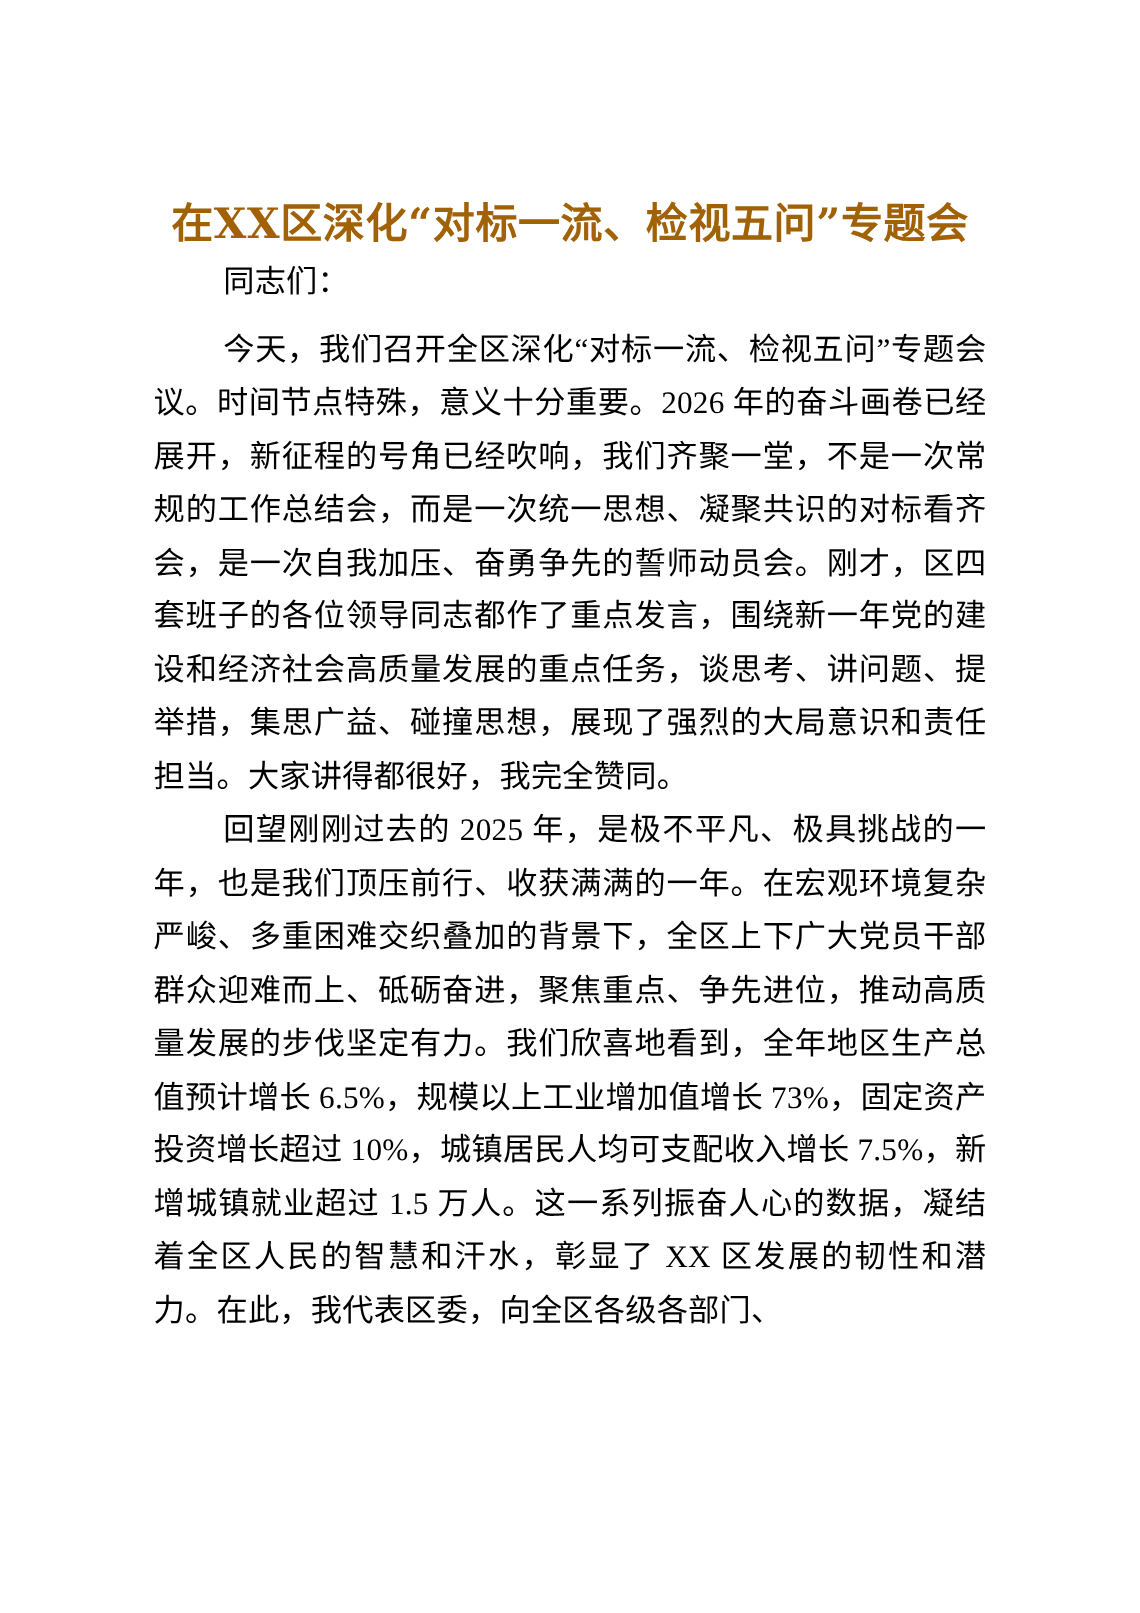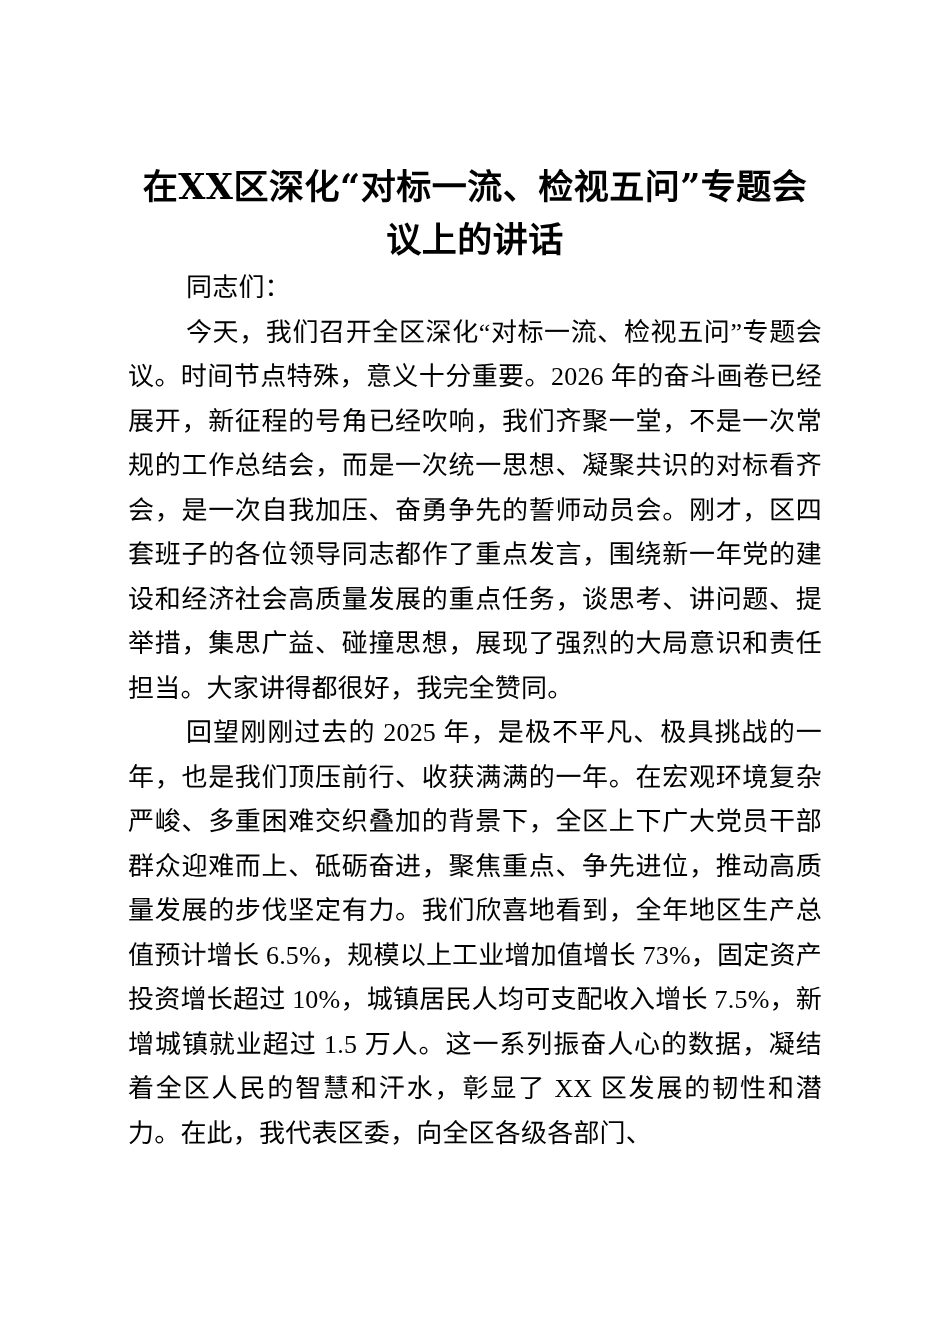--- a/index.html
+++ b/index.html
@@ -35,21 +35,21 @@
   
   .doc-title {
     margin: 0;
     padding-top: 160px;
     font-family: "DejaVu Serif", "Liberation Serif", serif;
     font-weight: bold;
     font-size: 35px;
     line-height: 53px;
     text-align: center;
     letter-spacing: 0.5px;
-    color: #000000;
+    color: #a16207;
   }
 
   
   .doc-para {
     margin: 0;
     font-family: "Liberation Serif", "DejaVu Serif", serif;
     font-size: 26px;
     line-height: 44.5px;
     text-align: justify;
     text-justify: inter-ideograph;
@@ -57,29 +57,30 @@
     letter-spacing: 0.2px;
     color: #000000;
     word-break: break-all;
   }
 
   .doc-para.salutation {
     text-indent: 58px;
   }
 
   .doc-para.first-body {
+    margin-top: 12px;
   }
 </style>
 </head>
 <body>
 
 <div class="page">
   <div class="page-body">
 
-    <h1 class="doc-title"><span>在XX区深化“对标一流、检视五问”专题会</span><br><span>议上的讲话</span></h1>
+    <h1 class="doc-title"><span>在XX区深化“对标一流、检视五问”专题会</span><br></h1>
 
     <p class="doc-para salutation">同志们：</p>
 
     <p class="doc-para first-body">今天，我们召开全区深化“对标一流、检视五问”专题会议。时间节点特殊，意义十分重要。2026 年的奋斗画卷已经展开，新征程的号角已经吹响，我们齐聚一堂，不是一次常规的工作总结会，而是一次统一思想、凝聚共识的对标看齐会，是一次自我加压、奋勇争先的誓师动员会。刚才，区四套班子的各位领导同志都作了重点发言，围绕新一年党的建设和经济社会高质量发展的重点任务，谈思考、讲问题、提举措，集思广益、碰撞思想，展现了强烈的大局意识和责任担当。大家讲得都很好，我完全赞同。</p>
 
     <p class="doc-para">回望刚刚过去的 2025 年，是极不平凡、极具挑战的一年，也是我们顶压前行、收获满满的一年。在宏观环境复杂严峻、多重困难交织叠加的背景下，全区上下广大党员干部群众迎难而上、砥砺奋进，聚焦重点、争先进位，推动高质量发展的步伐坚定有力。我们欣喜地看到，全年地区生产总值预计增长 6.5%，规模以上工业增加值增长 73%，固定资产投资增长超过 10%，城镇居民人均可支配收入增长 7.5%，新增城镇就业超过 1.5 万人。这一系列振奋人心的数据，凝结着全区人民的智慧和汗水，彰显了 XX 区发展的韧性和潜力。在此，我代表区委，向全区各级各部门、</p>
 
   </div>
 </div>
 

